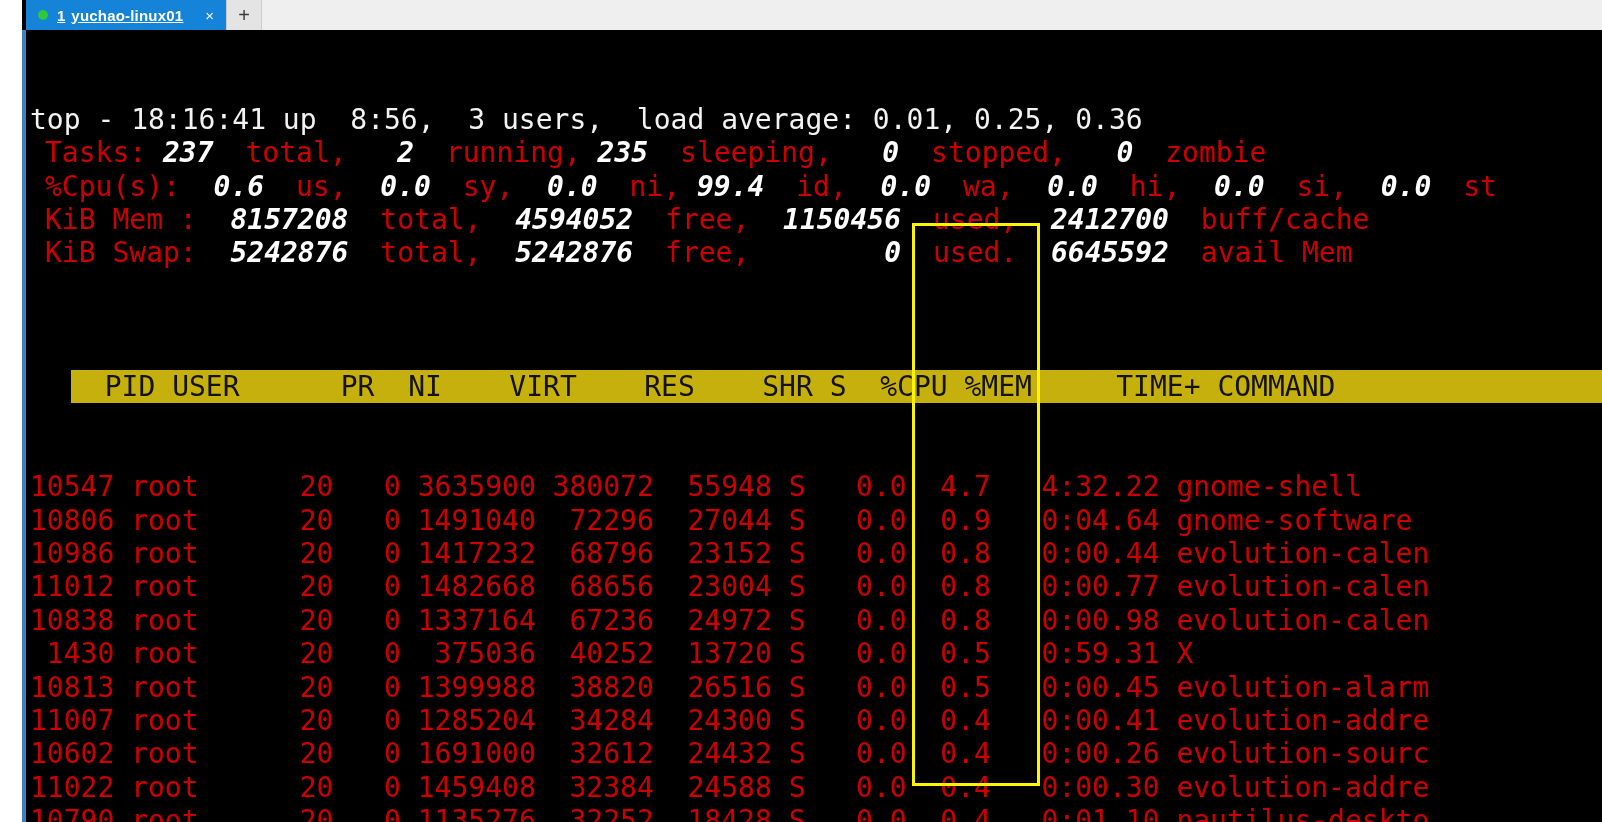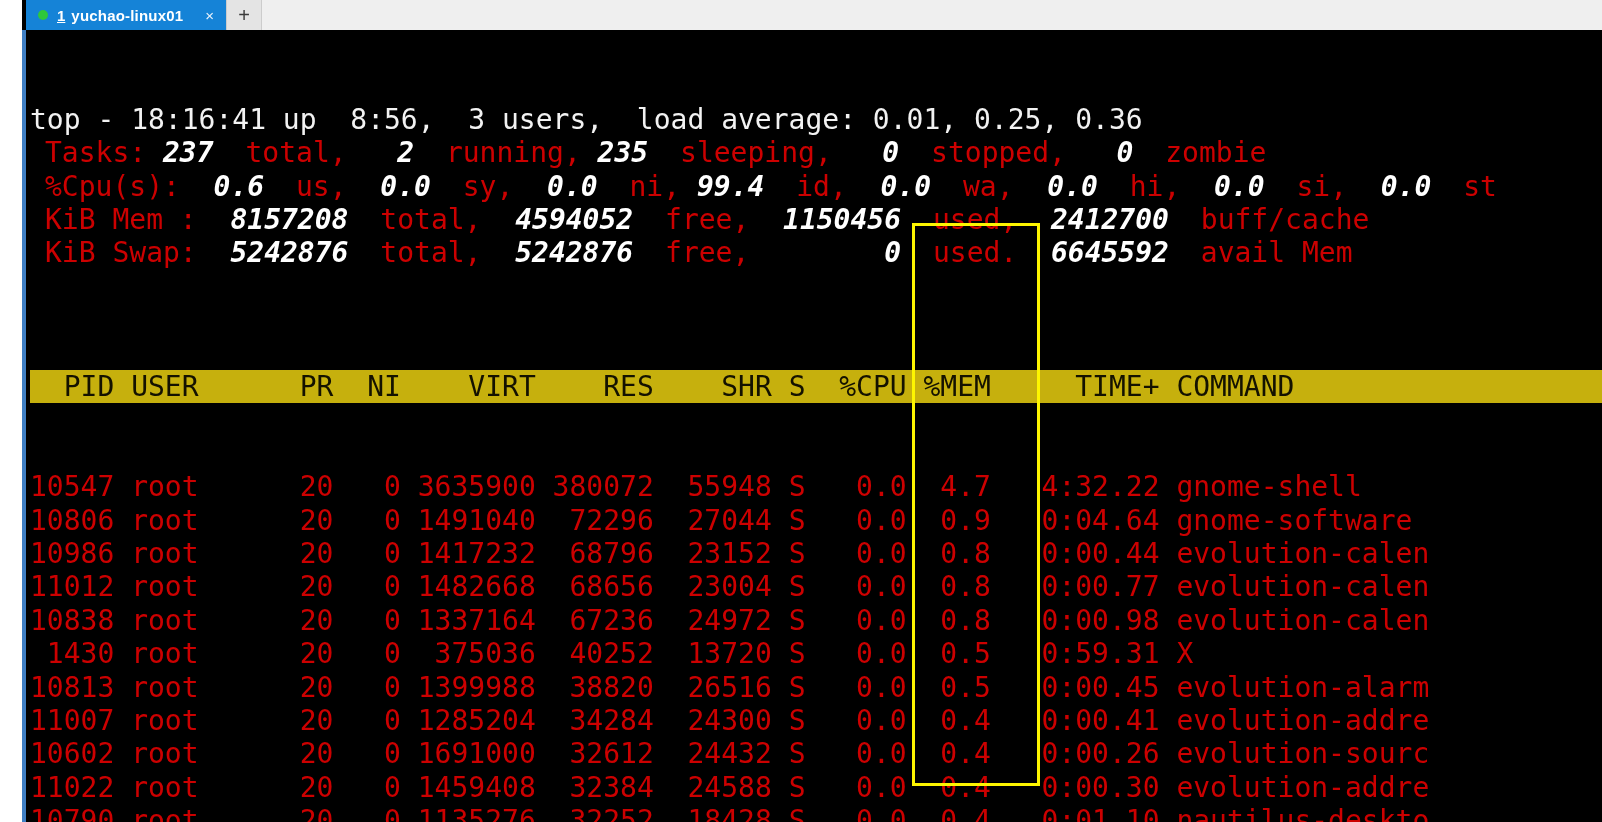--- a/index.html
+++ b/index.html
@@ -11,38 +11,38 @@
   .left-gutter{position:absolute;left:0;top:0;width:22px;height:822px;background:#ffffff;}
   .gutter-line{position:absolute;left:22px;top:30px;width:4px;height:792px;background:var(--gutter_line,#3f7fc4);}
   
   .tabbar{position:absolute;left:26px;top:0;right:0;height:30px;background:#efefef;display:flex;align-items:stretch;}
   .tab-active{
     background:var(--tab_bg,#1583d7);color:#fff;display:flex;align-items:center;
     padding:0 12px 0 12px;font-family:"Liberation Sans",sans-serif;font-size:15px;font-weight:bold;cursor:pointer;
   }
   .dot{width:10px;height:10px;border-radius:50%;background:var(--dot,#2ec83b);margin-right:9px;flex:0 0 auto;}
   .tab-num{text-decoration:underline;margin-right:6px;}
-  .tab-label{letter-spacing:.2px;}
+  .tab-label{letter-spacing:.2px;text-decoration:underline;}
   .tab-close{margin-left:22px;font-weight:normal;color:#e9f2fb;font-size:15px;cursor:pointer;}
   .new-tab{
     width:34px;background:#e4e4e4;border-left:1px solid #cccccc;border-right:1px solid #cccccc;
     display:flex;align-items:center;justify-content:center;color:#3a3a3a;font-size:20px;
     font-family:"Liberation Sans",sans-serif;cursor:pointer;
   }
   
   .terminal{
     position:absolute;left:26px;top:30px;right:0;bottom:0;background:var(--background,#000);
     padding:6px 0 0 4px;font-size:28px;line-height:33.4px;white-space:pre;
     font-variant-ligatures:none;
   }
   .line{height:33.4px;}
   .s-w{color:var(--white,#f2f2f2);}
   .s-r{color:var(--red,#cc0000);margin-left:15px;}
   .s-b{color:var(--bold_white,#ffffff);font-weight:bold;font-style:italic;}
-  .header-line{background:var(--header_bg,#c6b00d);color:var(--header_fg,#141200);}
+  .header-line{background:var(--header_bg,#c6b00d);color:var(--header_fg,#141200);margin-left:41px;}
   .row{color:var(--red,#cc0000);}
   .highlight-box{
     position:absolute;left:calc(4px + 52.35ch);top:193px;width:7.2ch;height:557px;
     border:3px solid var(--highlight,#fdf500);pointer-events:none;
   }
 </style>
 </head>
 <body>
 
 <div class="left-gutter"></div>

